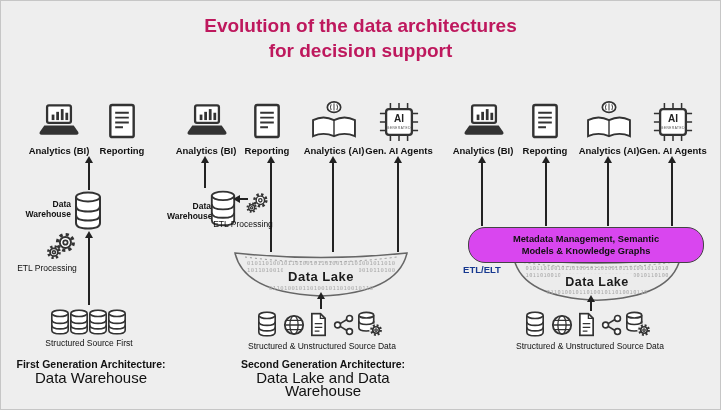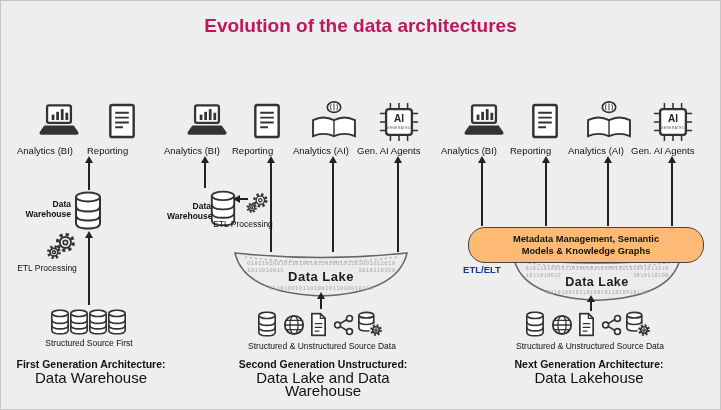--- a/index.html
+++ b/index.html
@@ -1,38 +1,38 @@
 <!DOCTYPE html>
 <html><head>
 <meta charset="utf-8">
 <style>
   * { margin:0; padding:0; box-sizing:border-box; }
   body { font-family:"Liberation Sans", sans-serif; background:#ffffff; }
   .canvas { position:relative; width:721px; height:410px; background:#eeeeee;
             border:1px solid #c6c6c6; overflow:hidden; }
   .title { position:absolute; top:12px; left:0; width:100%; text-align:center;
            color:#be185d; font-weight:bold; font-size:19px; line-height:25px; }
-  .out-label { position:absolute; font-size:9.5px; font-weight:normal; color:#111;
-               line-height:11px; }
+  .out-label { position:absolute; font-size:9.5px; font-weight:bold; color:#111;
+               text-align:center; line-height:11px; }
   .small-label { position:absolute; font-size:8.5px; font-weight:normal; color:#111;
                  text-align:center; line-height:10px; }
   .wh-label { position:absolute; font-size:8.5px; font-weight:bold; color:#111;
               text-align:right; line-height:10px; }
   .etl-elt { position:absolute; color:#16388f; font-weight:bold; font-size:9.5px;
              text-align:center; }
   .arrow-v { position:absolute; width:2px; background:#222; }
   .arrow-v::before { content:""; position:absolute; top:-6px; left:-3.5px; width:0; height:0;
                      border-left:4.5px solid transparent; border-right:4.5px solid transparent;
                      border-bottom:7px solid #222; }
   .arrow-h-left { position:absolute; height:2px; background:#222; }
   .arrow-h-left::before { content:""; position:absolute; left:-6px; top:-3.5px; width:0; height:0;
                           border-top:4.5px solid transparent; border-bottom:4.5px solid transparent;
                           border-right:7px solid #222; }
   .icon { position:absolute; }
-  .meta-box { position:absolute; background:#fdba74; border:1.5px solid #444; border-radius:17px;
+  .meta-box { position:absolute; background:#d946ef; border:1.5px solid #444; border-radius:17px;
               text-align:center; font-size:9.3px; font-weight:bold; color:#111;
               display:flex; flex-direction:column; justify-content:center; line-height:12px; }
   .footer { position:absolute; text-align:center; color:#111; }
   .footer .f1 { font-size:10.5px; font-weight:bold; line-height:13px; }
   .footer .f2 { font-size:15px; line-height:13px; }
 </style>
 </head>
 <body>
 
 <svg width="0" height="0" style="position:absolute" aria-hidden="true">
@@ -110,20 +110,21 @@
       <circle cx="20.5" cy="20.5" r="3.5" fill="#fff" stroke="#333" stroke-width="1.8"></circle>
       <circle cx="20.5" cy="20.5" r="1.3" fill="none" stroke="#333" stroke-width="1.4"></circle>
     </symbol>
   </defs>
 </svg>
 
 <div class="canvas">
 
   <div class="title">
     <div>Evolution of the data architectures</div>
+    <div>for decision support</div>
   </div>
 
   <svg class="icon" style="left:36px;top:102px" width="44" height="36" viewBox="0 0 48 38">
       <use href="#sym-laptop"></use>
     </svg>
   <div class="out-label" style="left:16px;top:144px;width:84px">Analytics (BI)</div>
   <svg class="icon" style="left:106px;top:102px" width="30" height="37" viewBox="0 0 30 38">
       <use href="#sym-report"></use>
     </svg>
   <div class="out-label" style="left:86px;top:144px;width:70px">Reporting</div>
@@ -222,21 +223,21 @@
     </svg>
   <svg class="icon" style="left:332px;top:313px" width="22" height="22" viewBox="0 0 24 24">
       <use href="#sym-share"></use>
     </svg>
   <svg class="icon" style="left:356px;top:310px" width="26" height="26" viewBox="0 0 28 28">
       <use href="#sym-dbgear"></use>
     </svg>
   <div class="small-label" style="left:224px;top:340px;width:194px">Structured &amp; Unstructured Source Data</div>
 
   <div class="footer" style="left:222px;top:357px;width:200px">
-    <div class="f1">Second Generation Unstructured:</div>
+    <div class="f1">Second Generation Architecture:</div>
     <div class="f2">Data Lake and Data Warehouse</div>
   </div>
 
   <svg class="icon" style="left:461px;top:102px" width="44" height="36" viewBox="0 0 48 38">
       <use href="#sym-laptop"></use>
     </svg>
   <div class="out-label" style="left:440px;top:144px;width:84px">Analytics (BI)</div>
   <svg class="icon" style="left:529px;top:102px" width="30" height="37" viewBox="0 0 30 38">
       <use href="#sym-report"></use>
     </svg>
@@ -284,18 +285,14 @@
       <use href="#sym-doc"></use>
     </svg>
   <svg class="icon" style="left:600px;top:313px" width="22" height="22" viewBox="0 0 24 24">
       <use href="#sym-share"></use>
     </svg>
   <svg class="icon" style="left:624px;top:310px" width="26" height="26" viewBox="0 0 28 28">
       <use href="#sym-dbgear"></use>
     </svg>
   <div class="small-label" style="left:492px;top:340px;width:194px">Structured &amp; Unstructured Source Data</div>
 
-  <div class="footer" style="left:488px;top:357px;width:200px">
-    <div class="f1">Next Generation Architecture:</div>
-    <div class="f2">Data Lakehouse</div>
-  </div>
 
 </div>
 
 </body></html>

